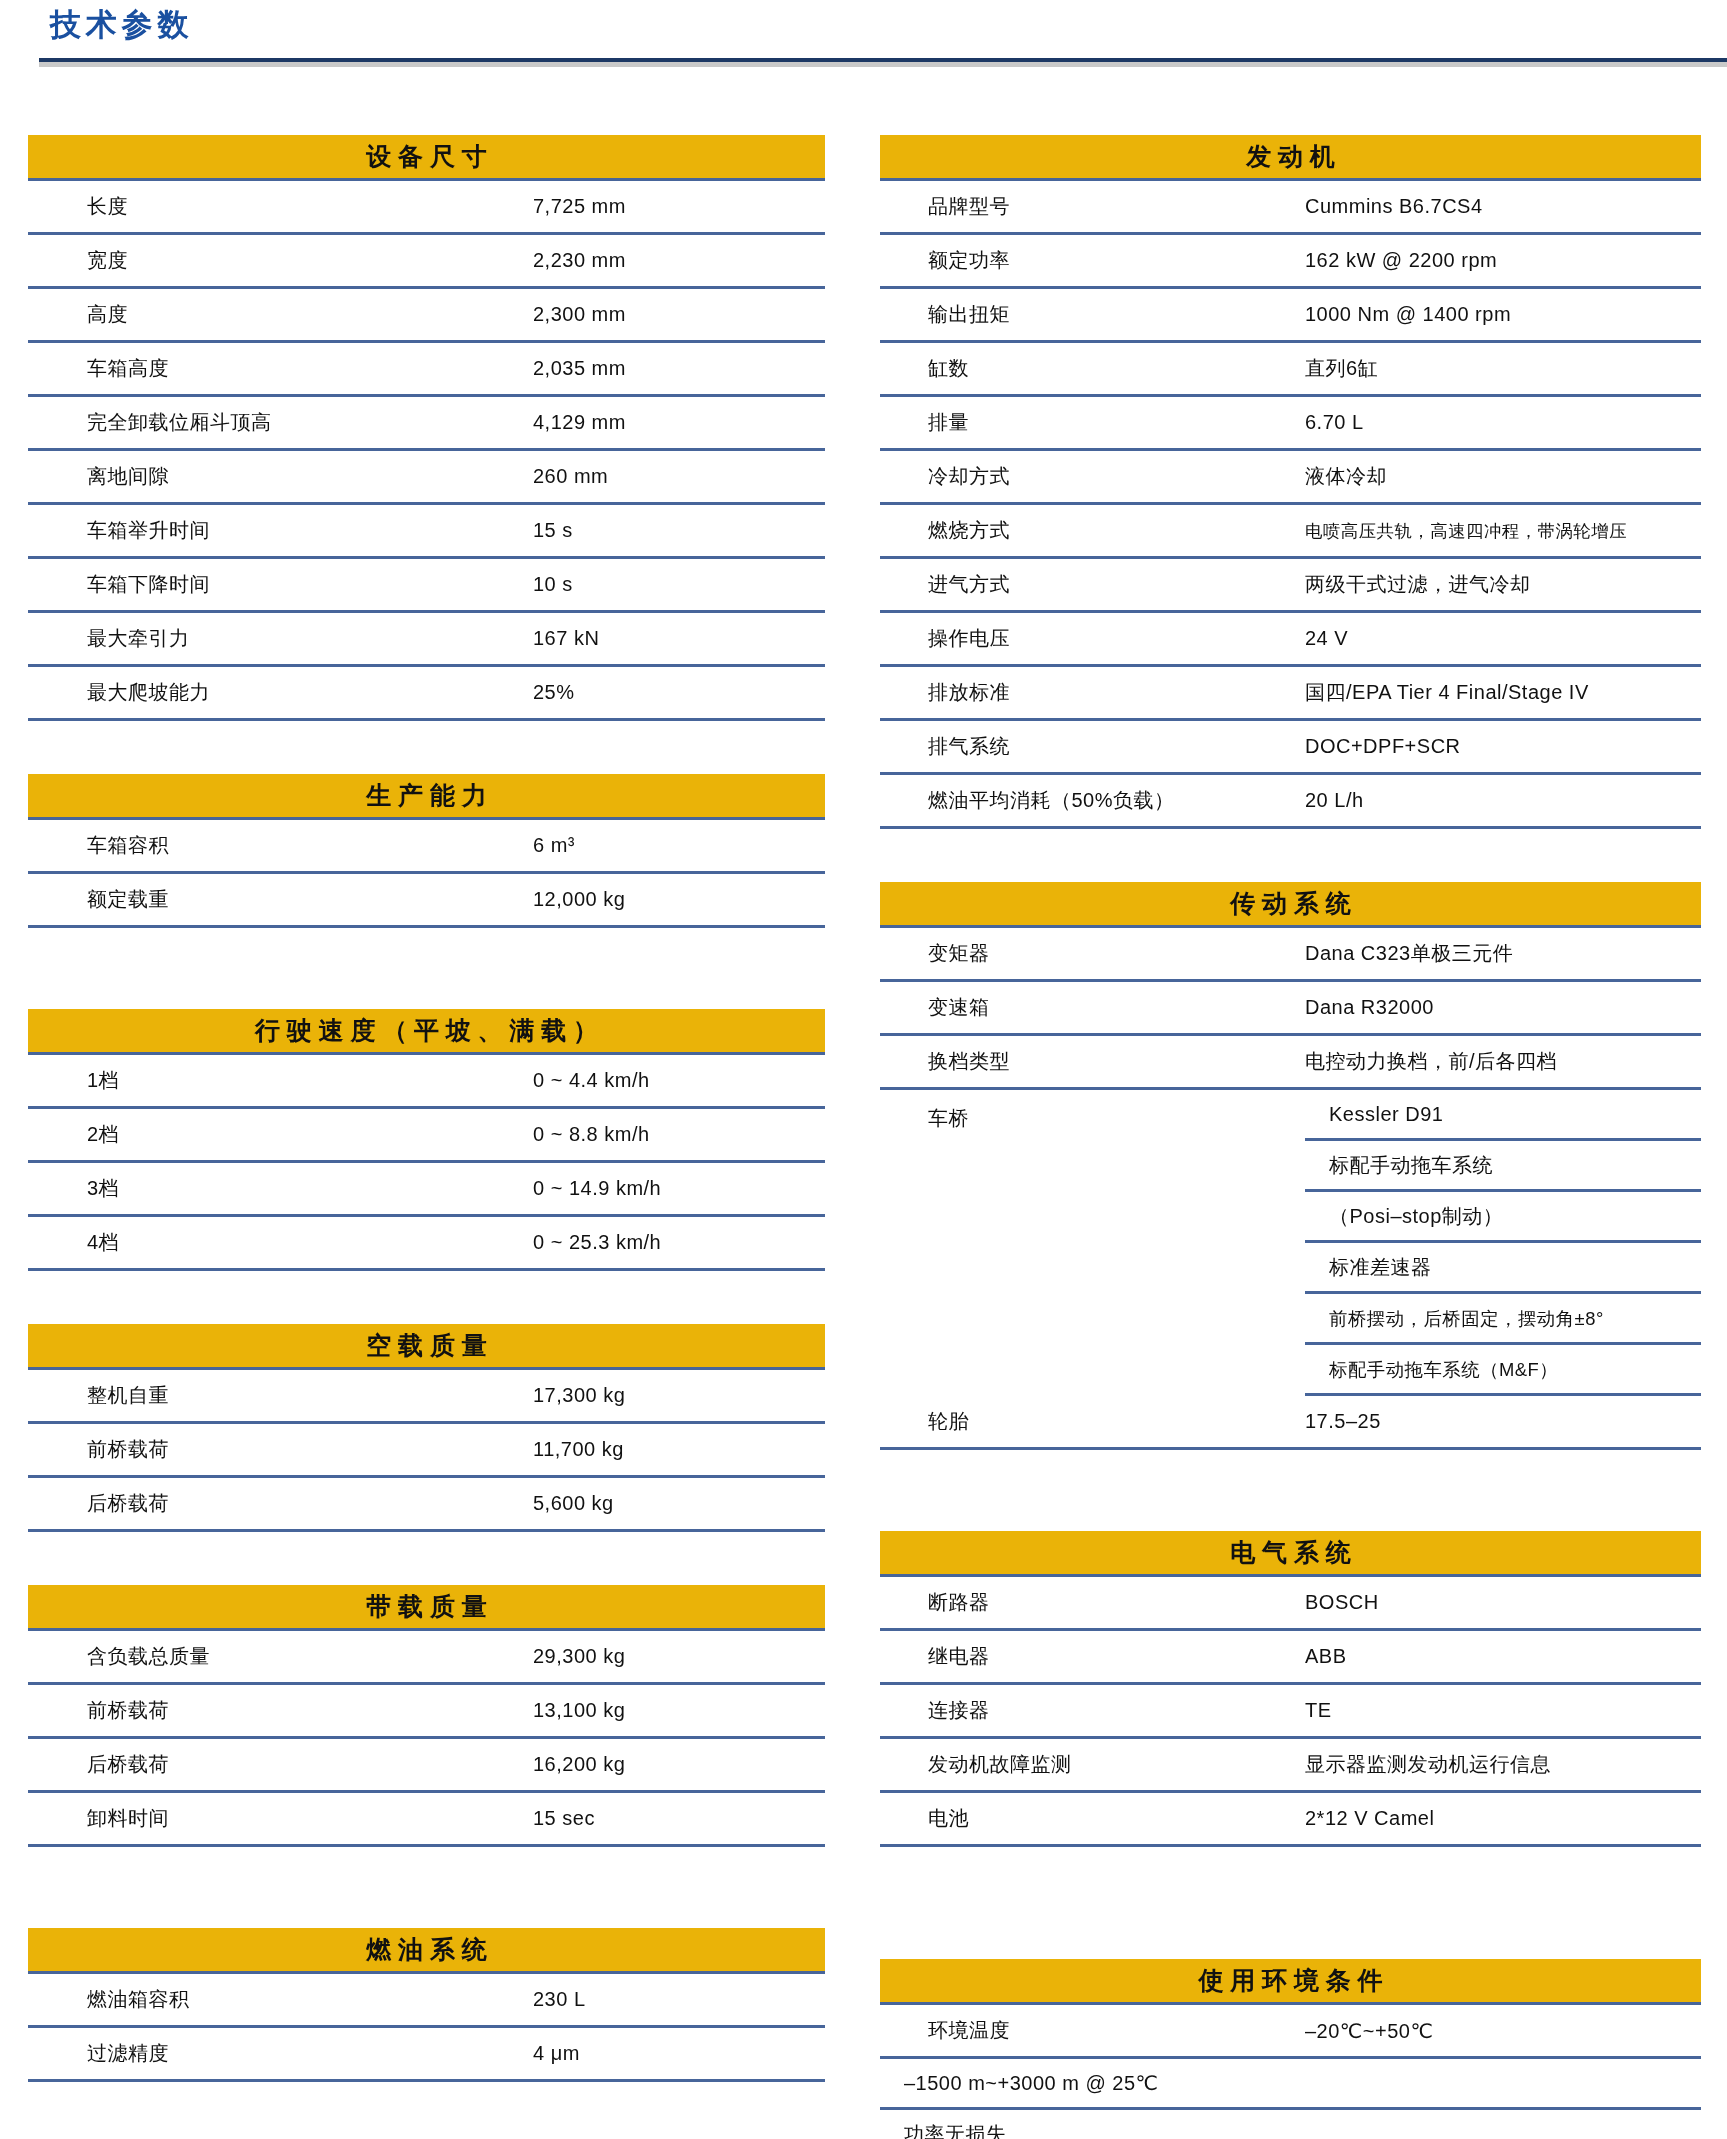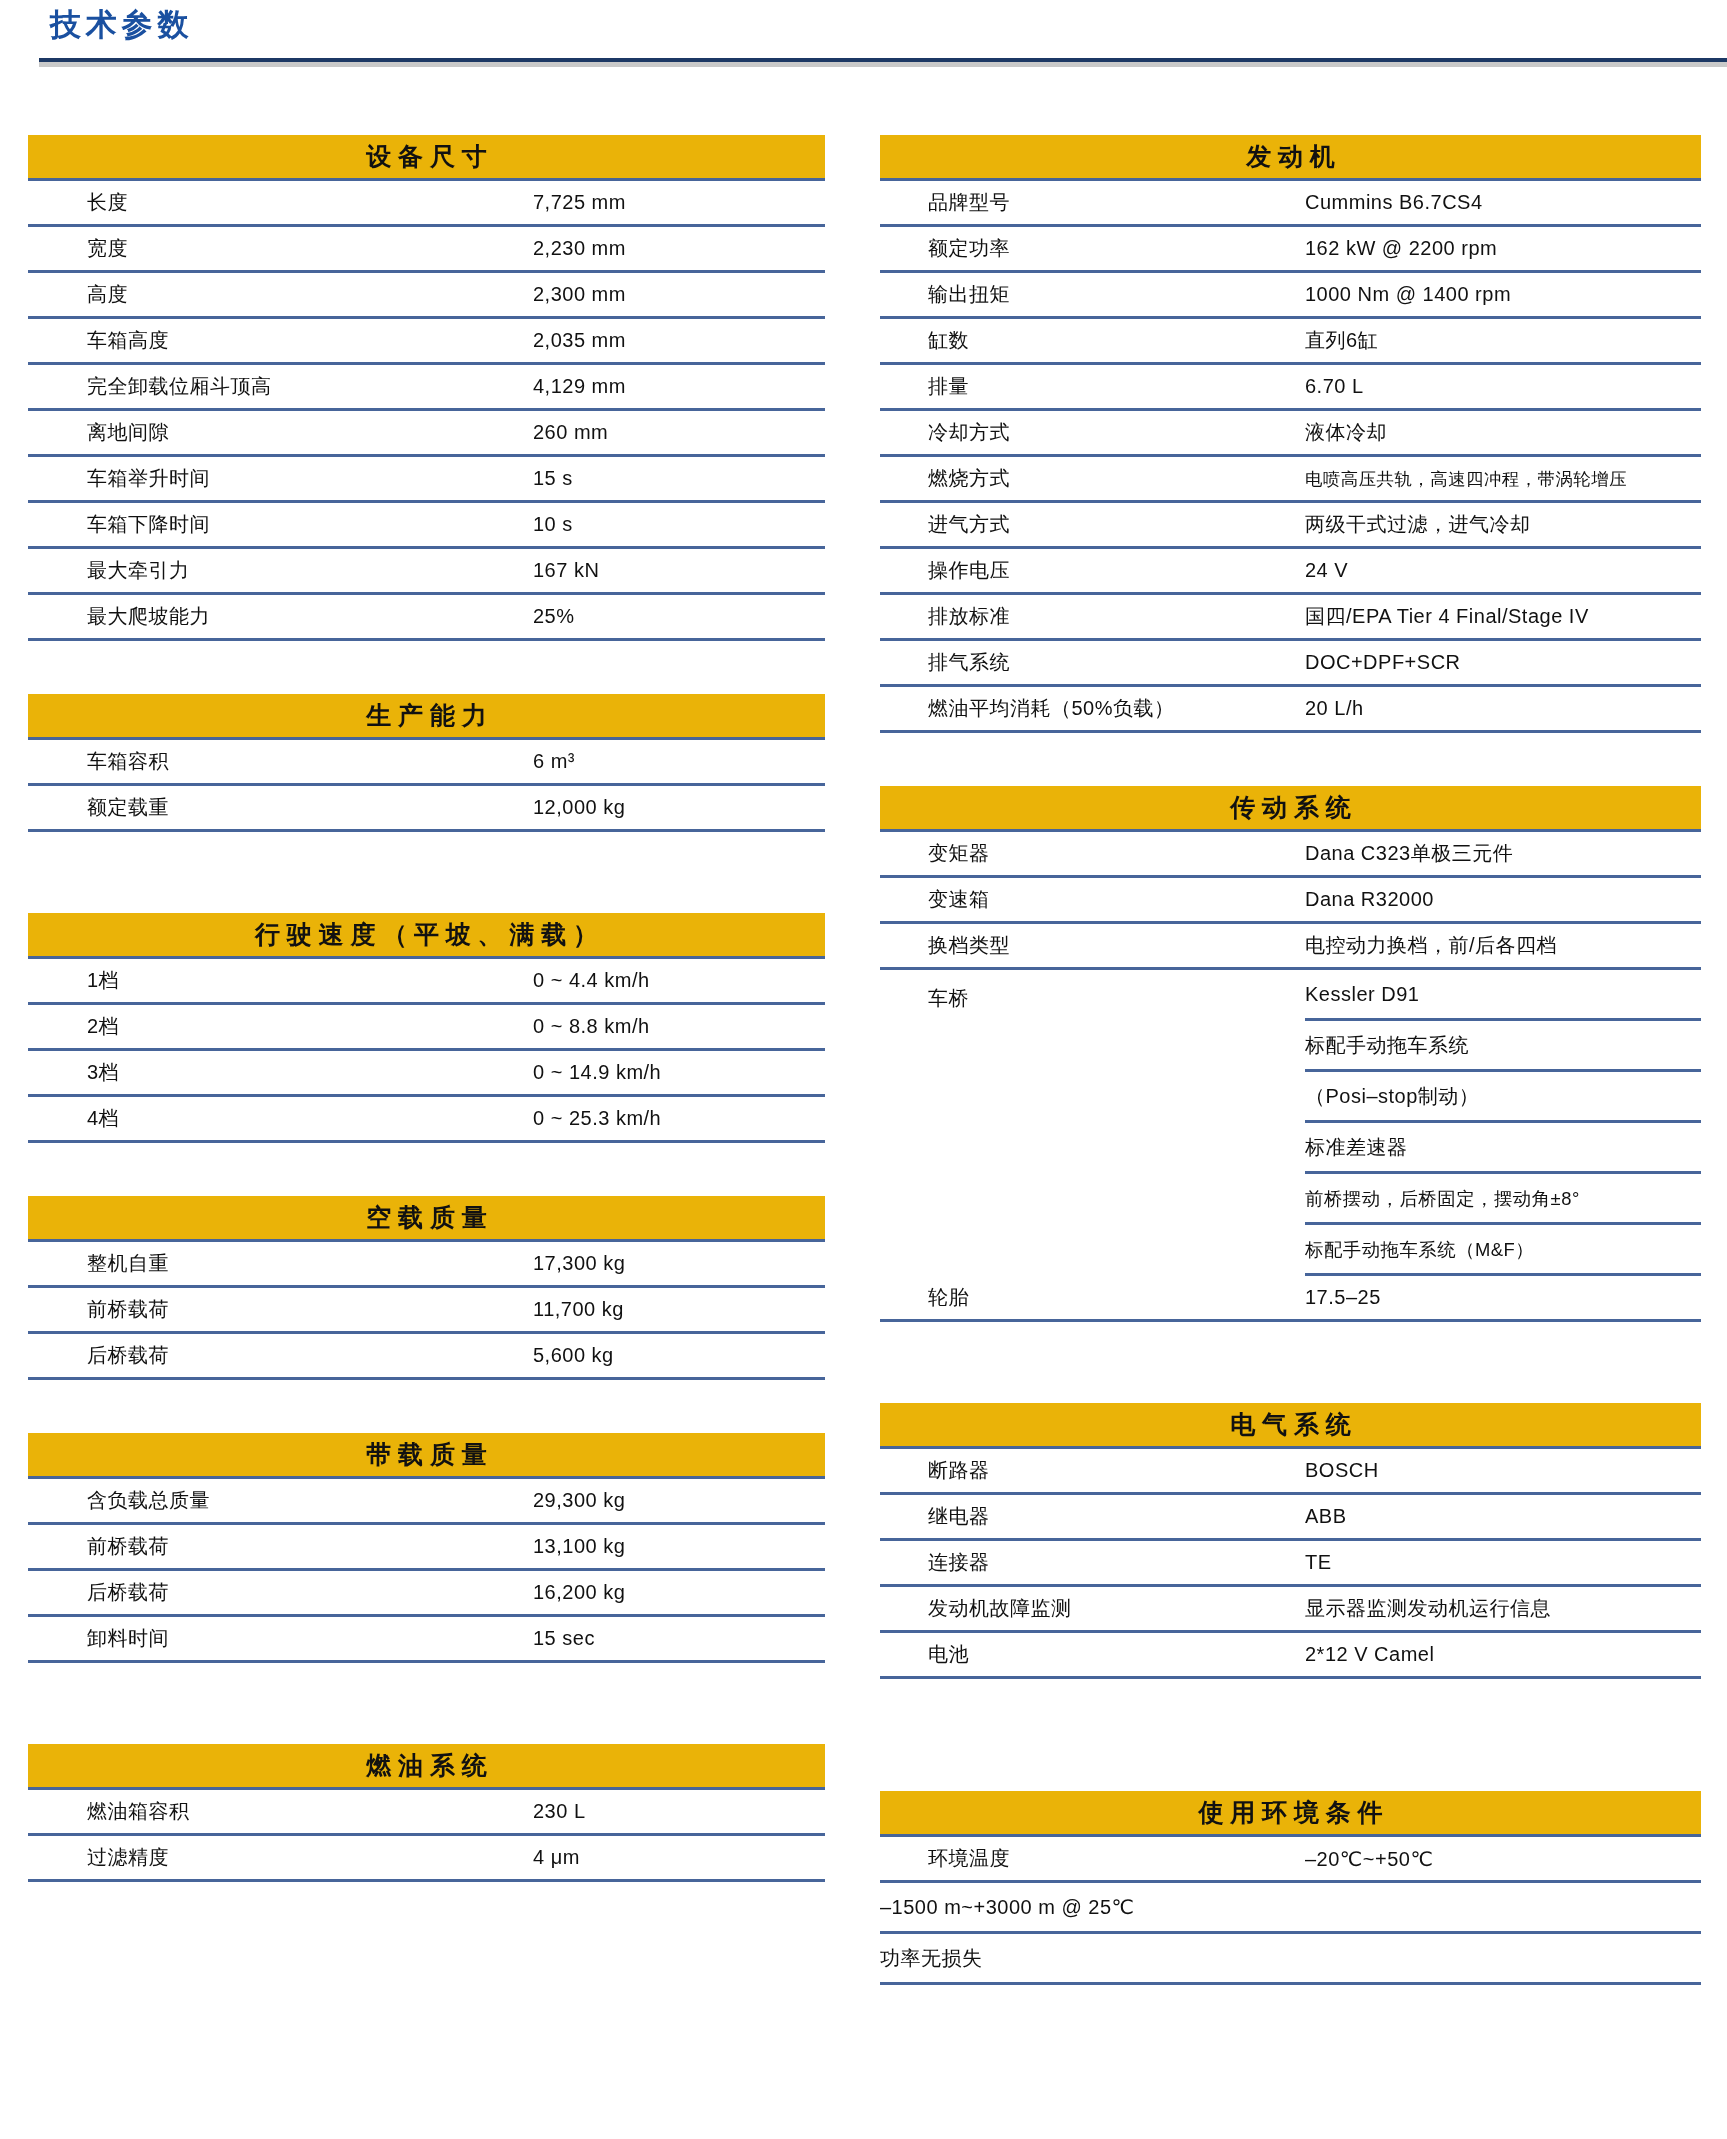--- a/index.html
+++ b/index.html
@@ -81,21 +81,21 @@
     font-size: 25px;
     font-weight: bold;
     color: #111111;
     letter-spacing: 6.8px;
     text-indent: 6.8px;
     white-space: nowrap;
   }
   .row {
     display: flex;
     align-items: center;
-    height: 46px;
+    height: 54px;
     border-bottom: 3.4px solid #47659a;
     position: relative;
   }
   .row.last { border-bottom: 3.4px solid #47659a; }
   .row-label {
     font-size: 20px;
     color: #111111;
     white-space: nowrap;
     letter-spacing: 0.5px;
   }
@@ -133,21 +133,21 @@
     display: flex;
     flex-direction: column;
   }
   .group-values .sub-row {
     height: 51px;
     display: flex;
     align-items: center;
     border-bottom: 3.4px solid #47659a;
   }
   .group-values .sub-row.first { border-bottom: 3.4px solid #47659a; }
-  .group-values .sub-row .row-value { position: static; }
+  .group-values .sub-row .row-value { position: static; margin-left: 24px; }
 
   
   .gap-sm { height: 53px; }
   .gap-md { height: 81px; }
   .gap-xl { height: 112px; }
 </style>
 </head>
 <body>
 
 <div class="page">

